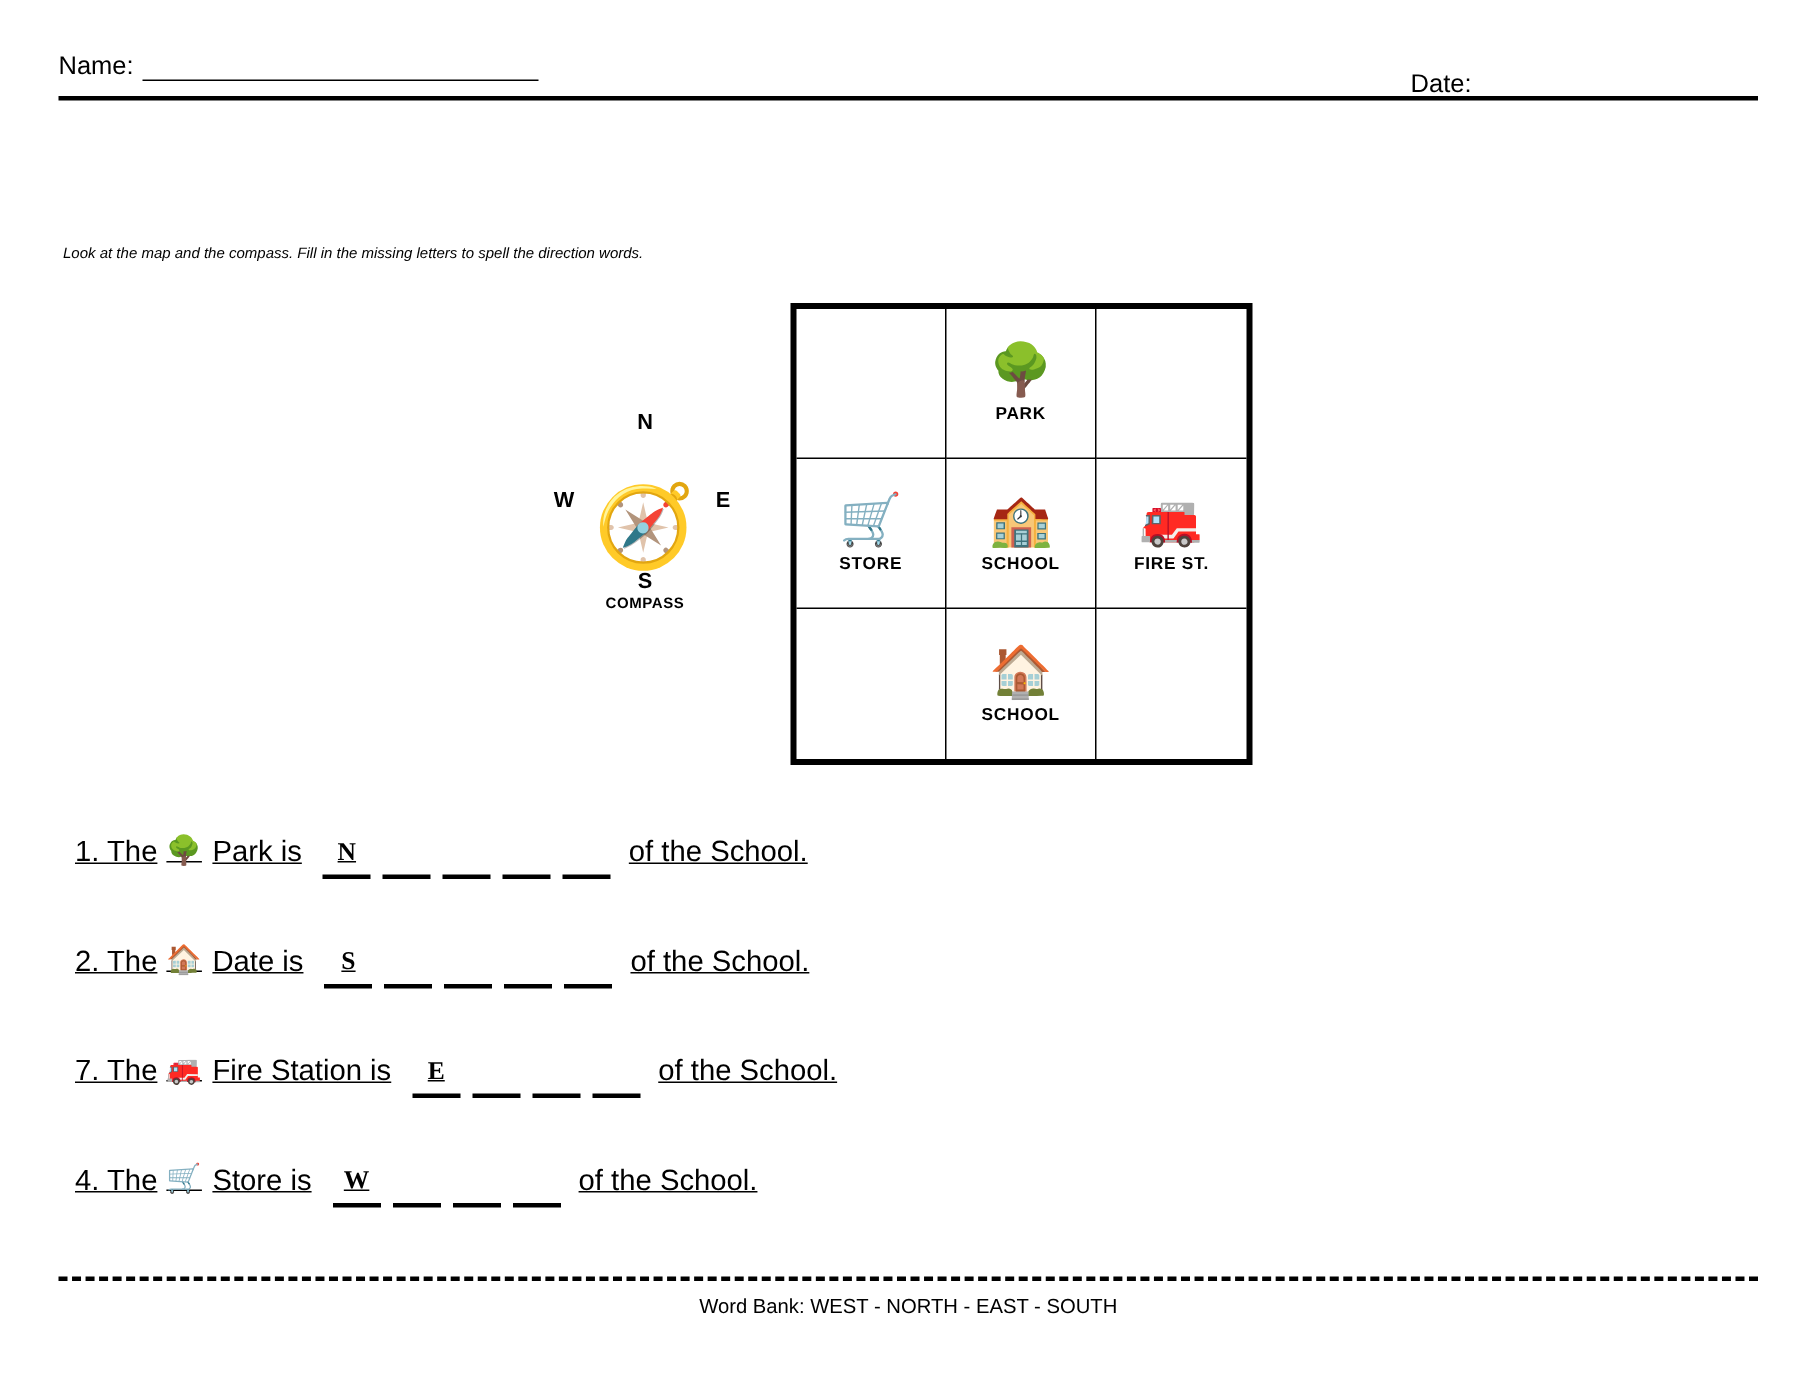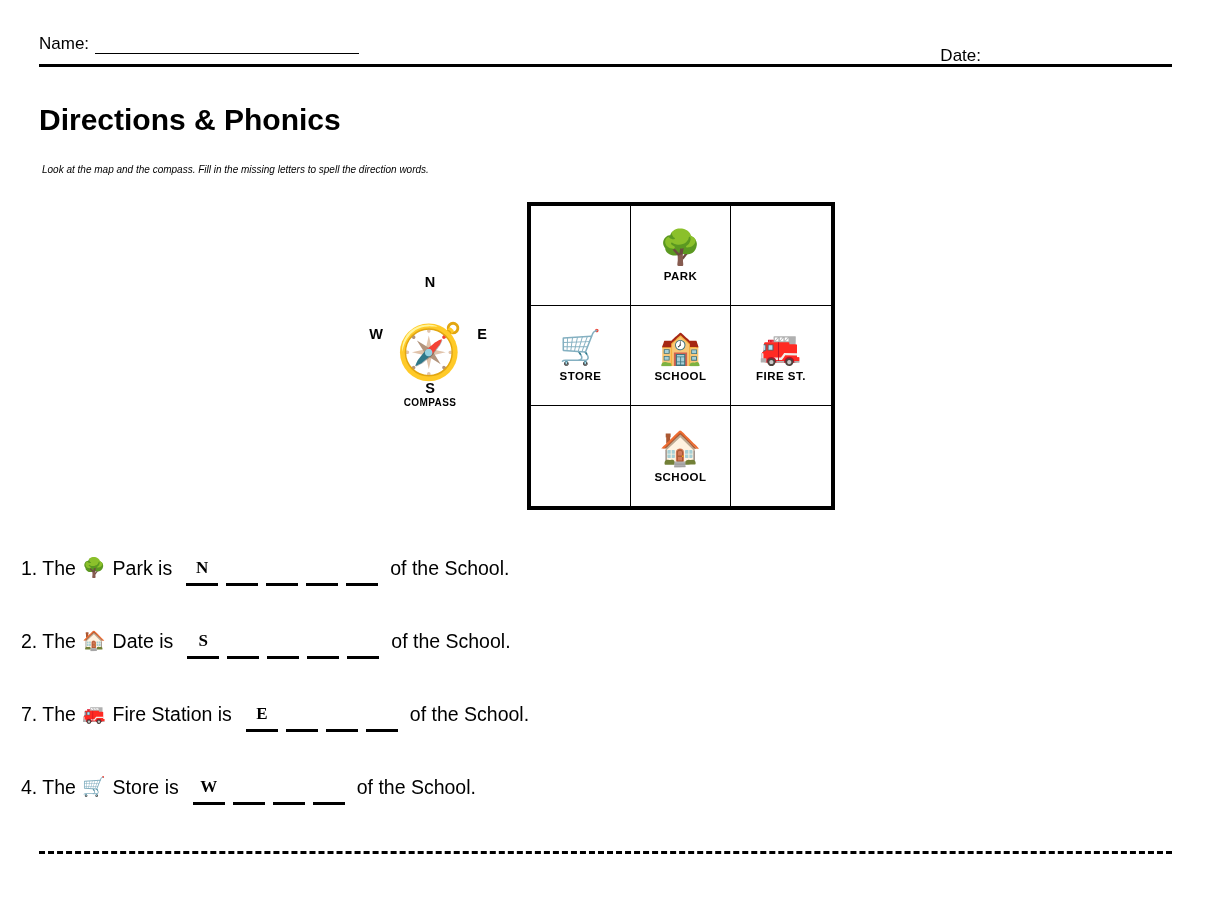--- a/index.html
+++ b/index.html
@@ -162,23 +162,24 @@
     font-size: 11.5px;
     font-weight: bold;
     letter-spacing: 0.5px;
     line-height: 13px;
     white-space: nowrap;
   }
 
   
   .questions {
     position: absolute;
-    left: 21px;
+    left: 50px;
     top: 555px;
     width: 1100px;
+    text-decoration: underline;
   }
   .question-row {
     height: 73px;
     display: flex;
     align-items: flex-start;
     font-size: 19.5px;
     line-height: 26px;
     white-space: nowrap;
   }
   .q-prefix { display: inline-block; }
@@ -238,21 +239,20 @@
       <span class="field-label">Name:</span>
       <span class="field-rule name-rule"></span>
     </div>
     <div class="date-block">
       <span class="field-label">Date:</span>
       <span class="field-rule date-rule"></span>
     </div>
   </div>
   <div class="header-divider"></div>
 
-  <div class="worksheet-title">Directions &amp; Phonics</div>
   <div class="worksheet-instructions">Look at the map and the compass. Fill in the missing letters to spell the direction words.</div>
 
   <div class="compass-area">
     <div class="compass-label compass-n">N</div>
     <div class="compass-label compass-w">W</div>
     <div class="compass-label compass-e">E</div>
     <div class="compass-emoji">🧭</div>
     <div class="compass-label compass-s">S</div>
     <div class="compass-name">COMPASS</div>
   </div>
@@ -331,14 +331,15 @@
           <span class="slot">W</span>
           <span class="slot"></span>
           <span class="slot"></span>
           <span class="slot"></span>
         </span>
         <span class="q-suffix">of the School.</span>
       </div>
     </div>
 
   <div class="footer-dashed"></div>
+  <div class="word-bank">Word Bank: WEST - NORTH - EAST - SOUTH</div>
 
 </div>
 
 </body></html>

